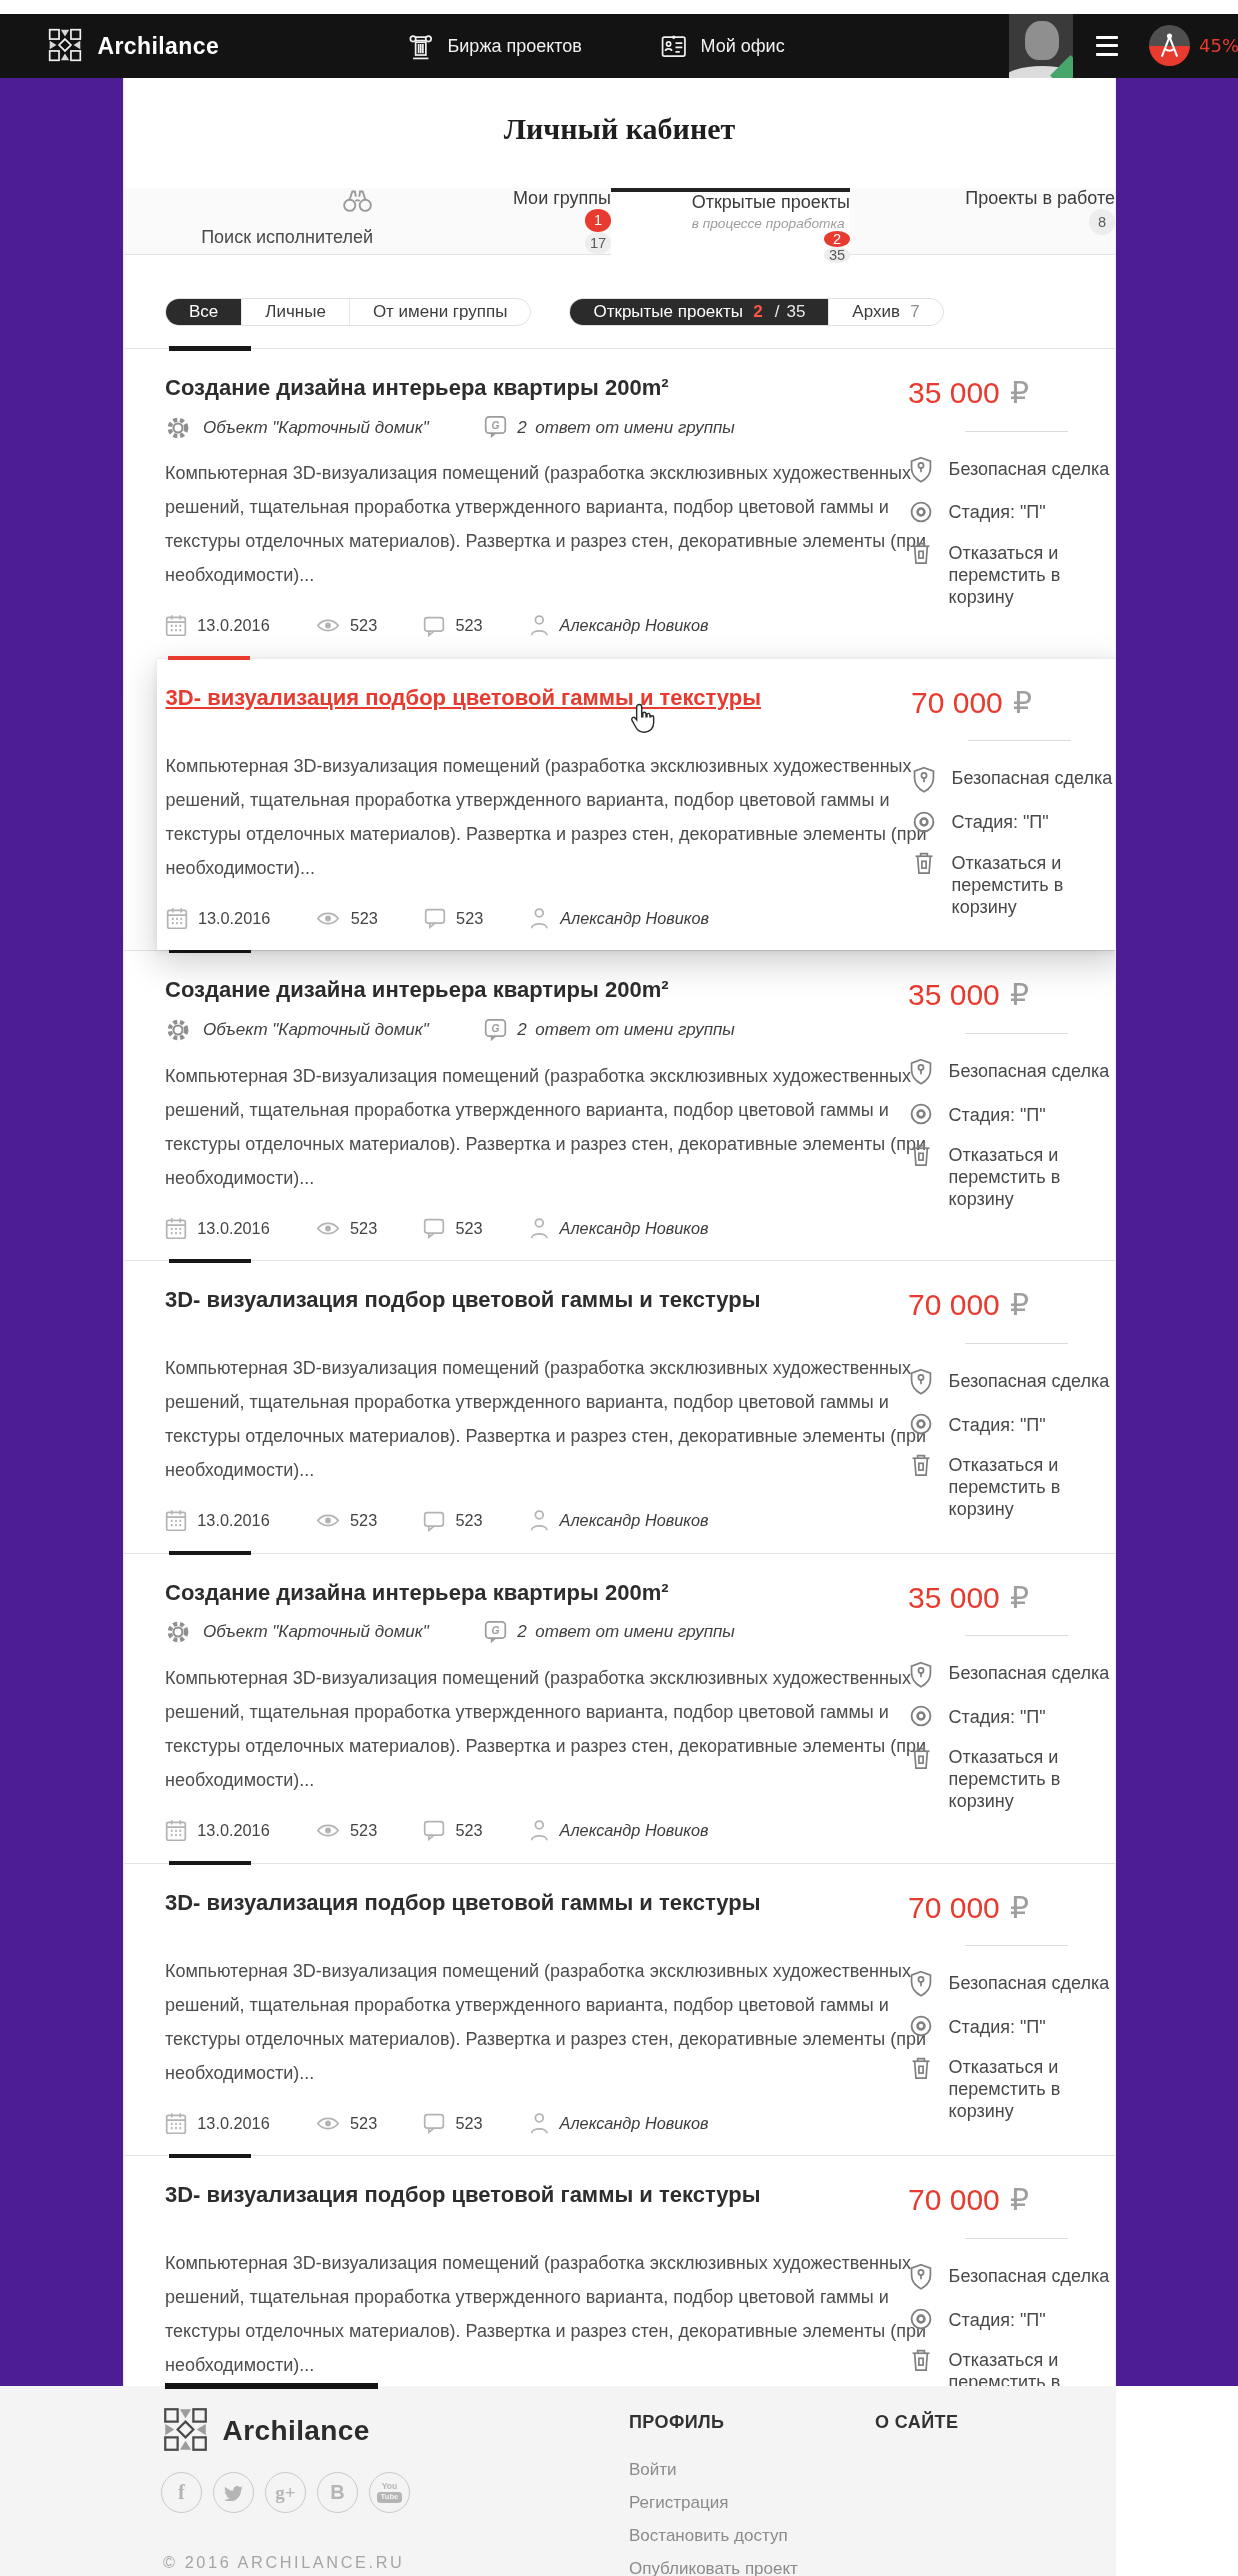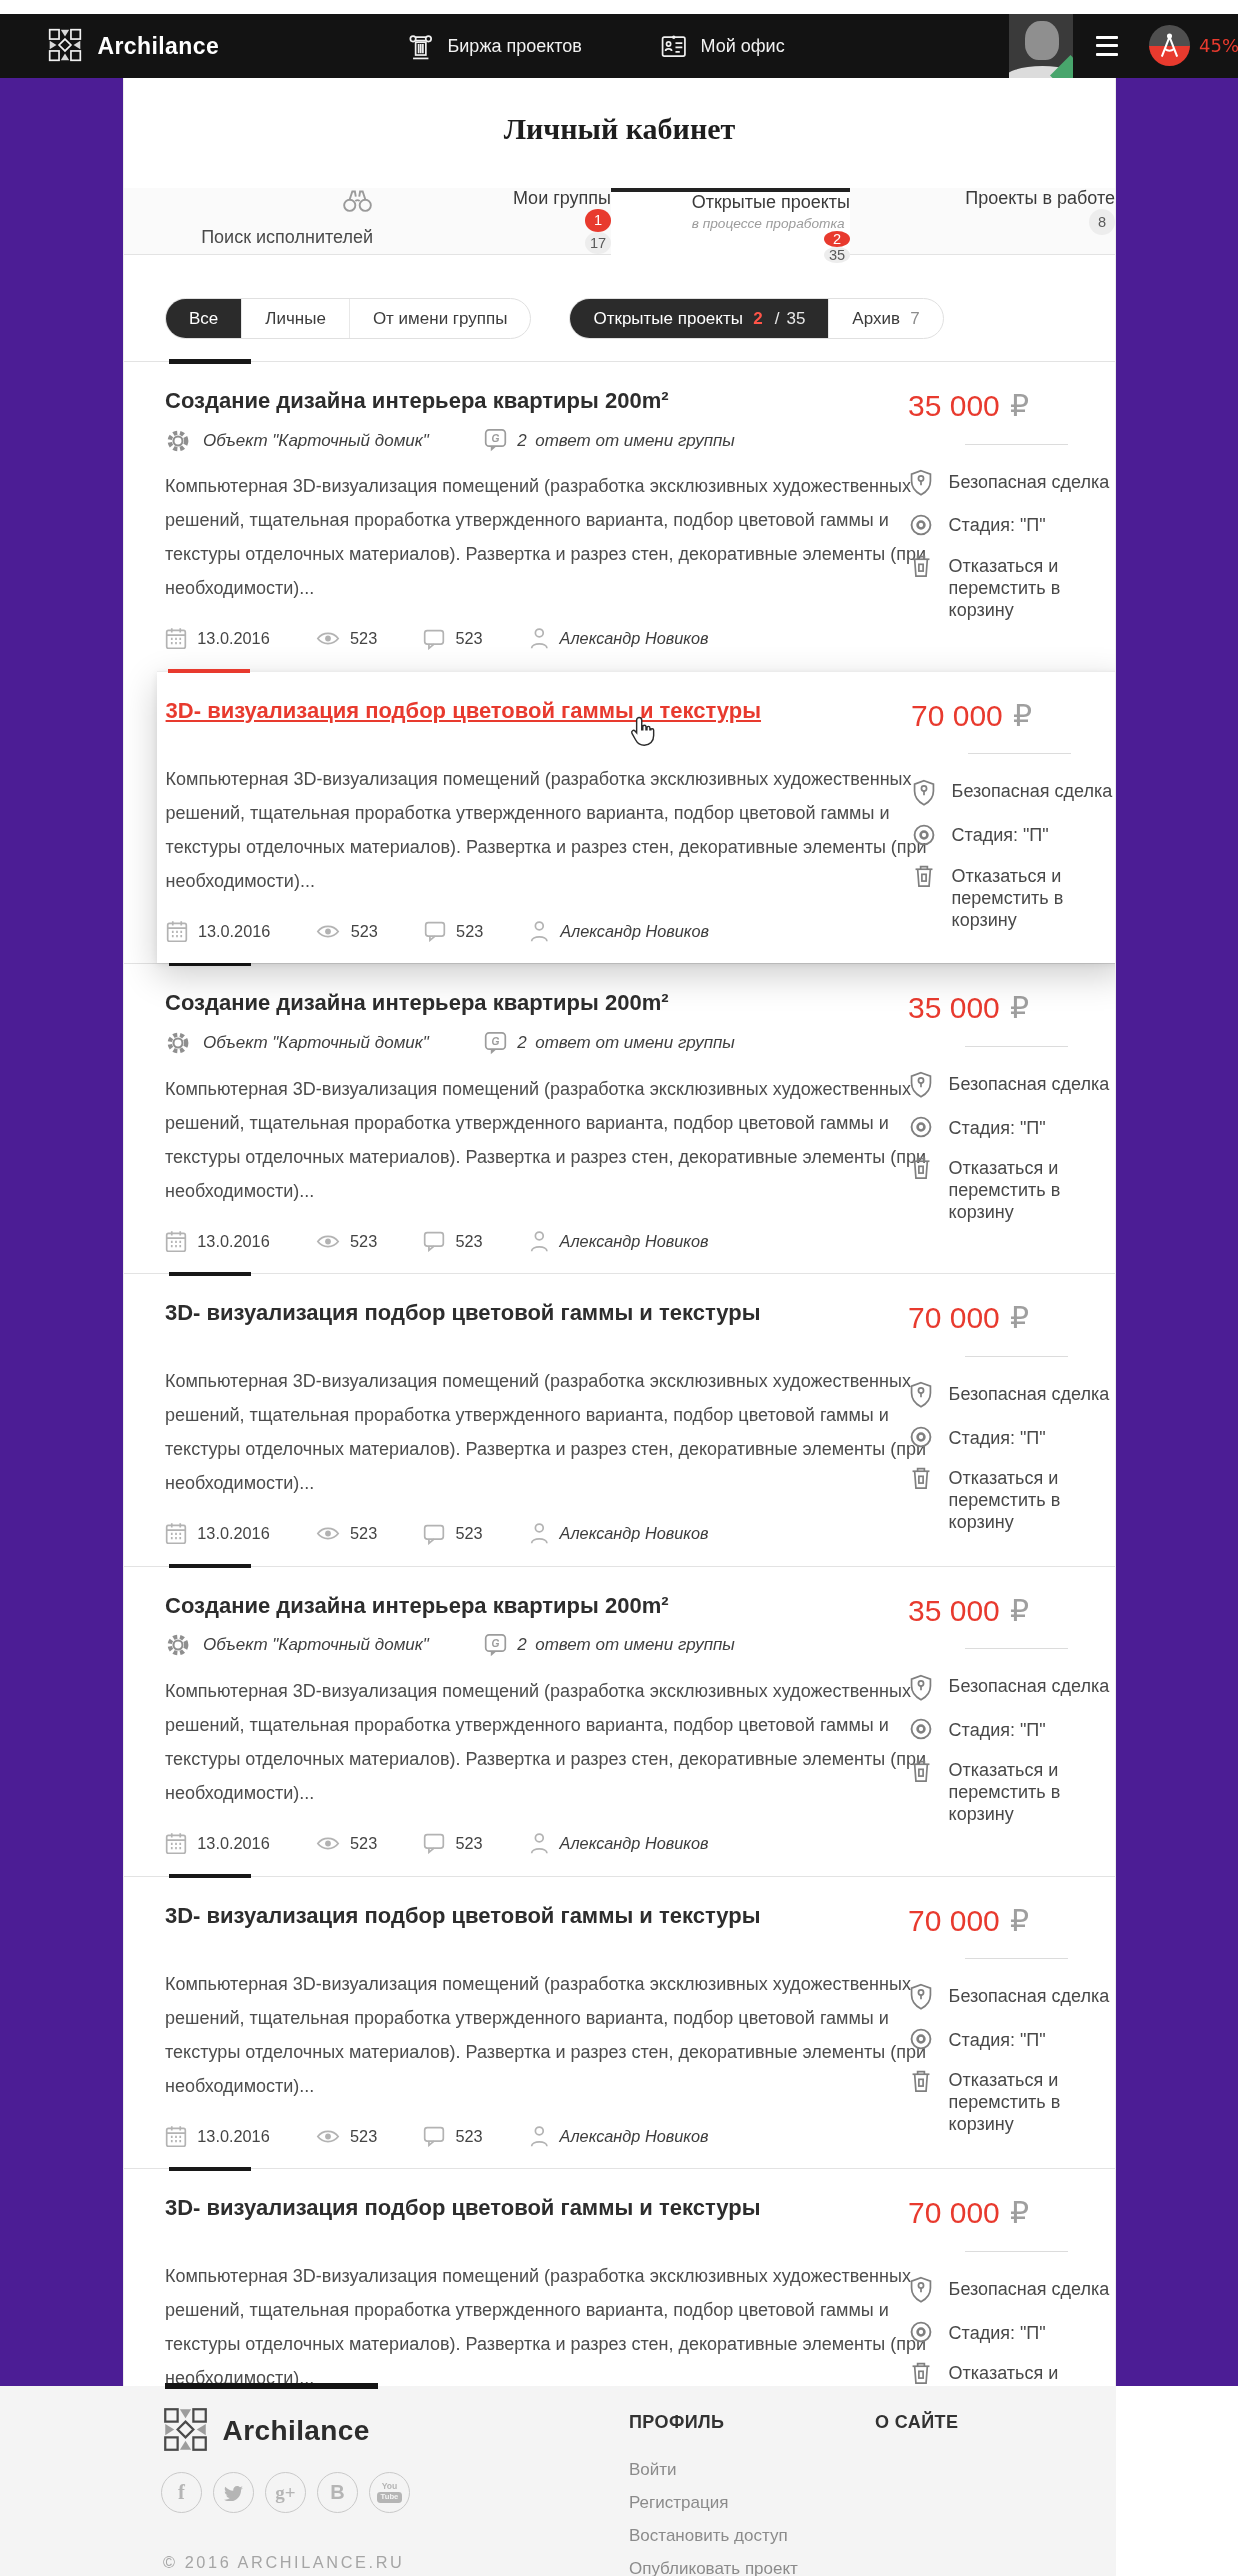--- a/index.html
+++ b/index.html
@@ -42,21 +42,21 @@
   #tab-work{flex:1 1 auto;padding-left:44px;}
   .tab-col{display:flex;flex-direction:column;gap:3.4px;}
   .tab-sub{font-size:13.7px;font-style:italic;color:#9c9c9c;}
   .badge{display:inline-flex;align-items:center;justify-content:center;min-width:26px;height:26px;border-radius:50%;font-size:14.6px;margin-left:5.2px;}
   .badge.red{background:var(--red);color:#fff;}
   .badge.gray{background:var(--gray-badge);color:#5a5a5a;}
   .tab .badge:first-of-type{margin-left:13px;}
 
   
   .filters{margin-top:43px;padding-left:41px;display:flex;gap:38px;}
-  .pill{display:flex;border:0.9px solid #e0e0e0;border-radius:21.5px;height:41px;overflow:hidden;background:#fff;font-size:17px;color:#3c3c3c;}
+  .pill{display:flex;border:0.9px solid #e0e0e0;border-radius:21.5px;height:28px;overflow:hidden;background:#fff;font-size:17px;color:#3c3c3c;}
   .seg{display:flex;align-items:center;padding:0 23px;cursor:pointer;border-left:0.9px solid #e8e8e8;white-space:nowrap;}
   .seg:first-child{border-left:none;}
   .seg.on{background:#2b2b2b;color:#fff;border-left:none;}
   .seg .cnt-red{color:#ff5448;font-weight:bold;margin:0 5.2px 0 10.3px;}
   .seg .cnt-dim{margin-left:6.9px;}
   .seg.on .cnt-dim{color:#e8e8e8;}
   .seg .cnt-gray{color:#8d8d8d;margin-left:10.3px;}
 
   
   .cards{margin-top:22px;}

